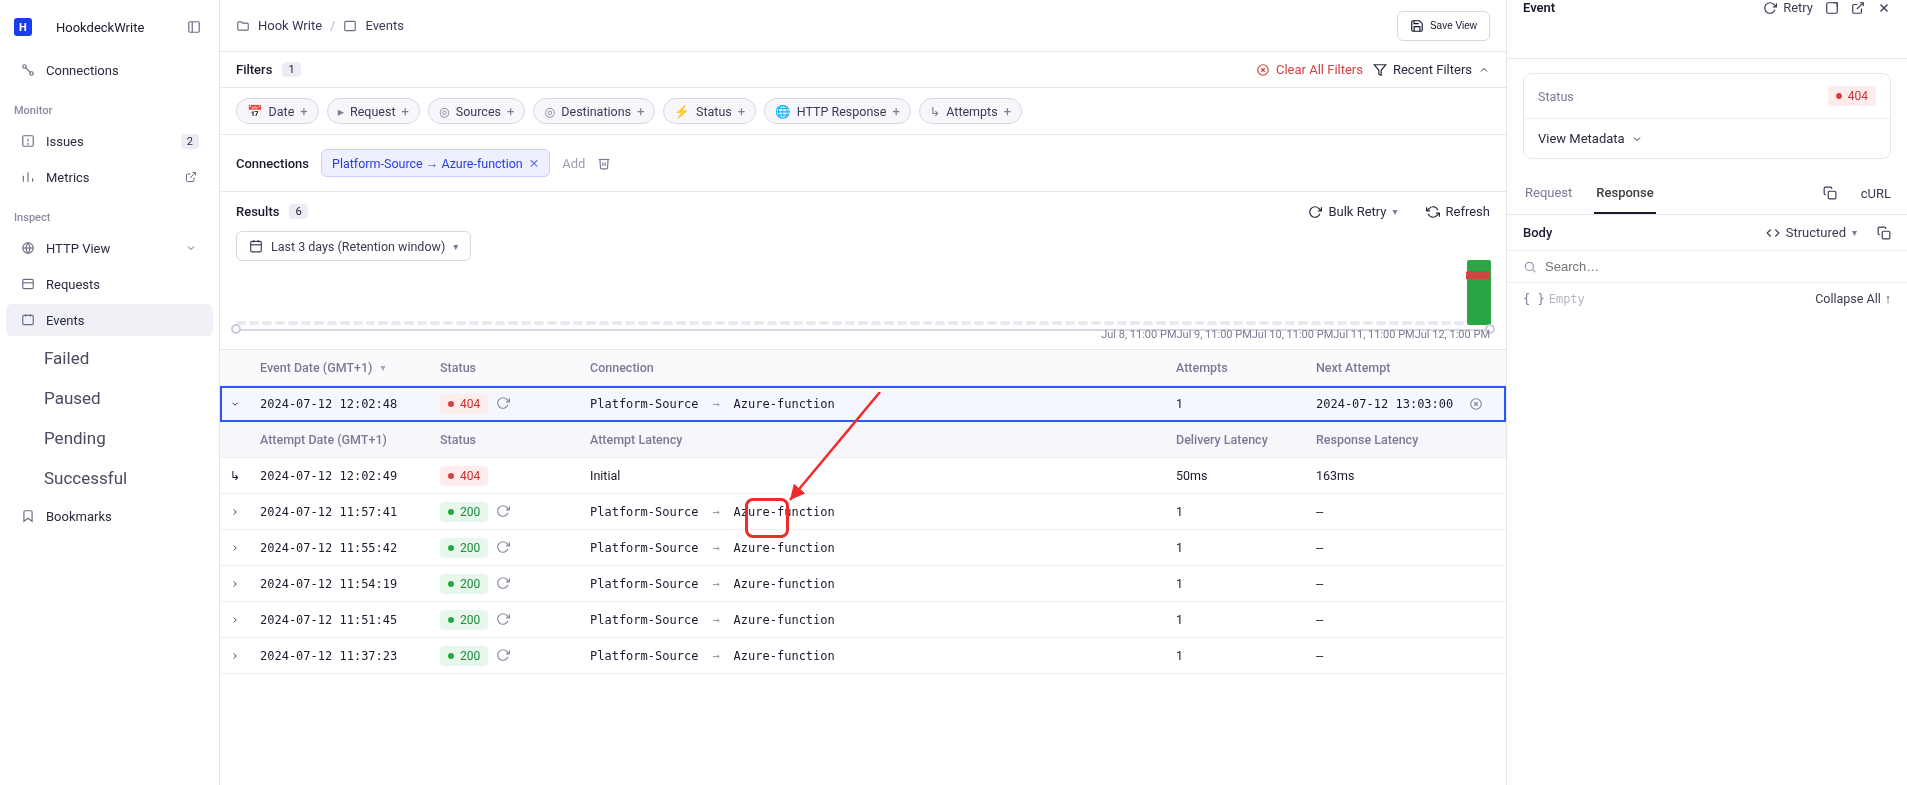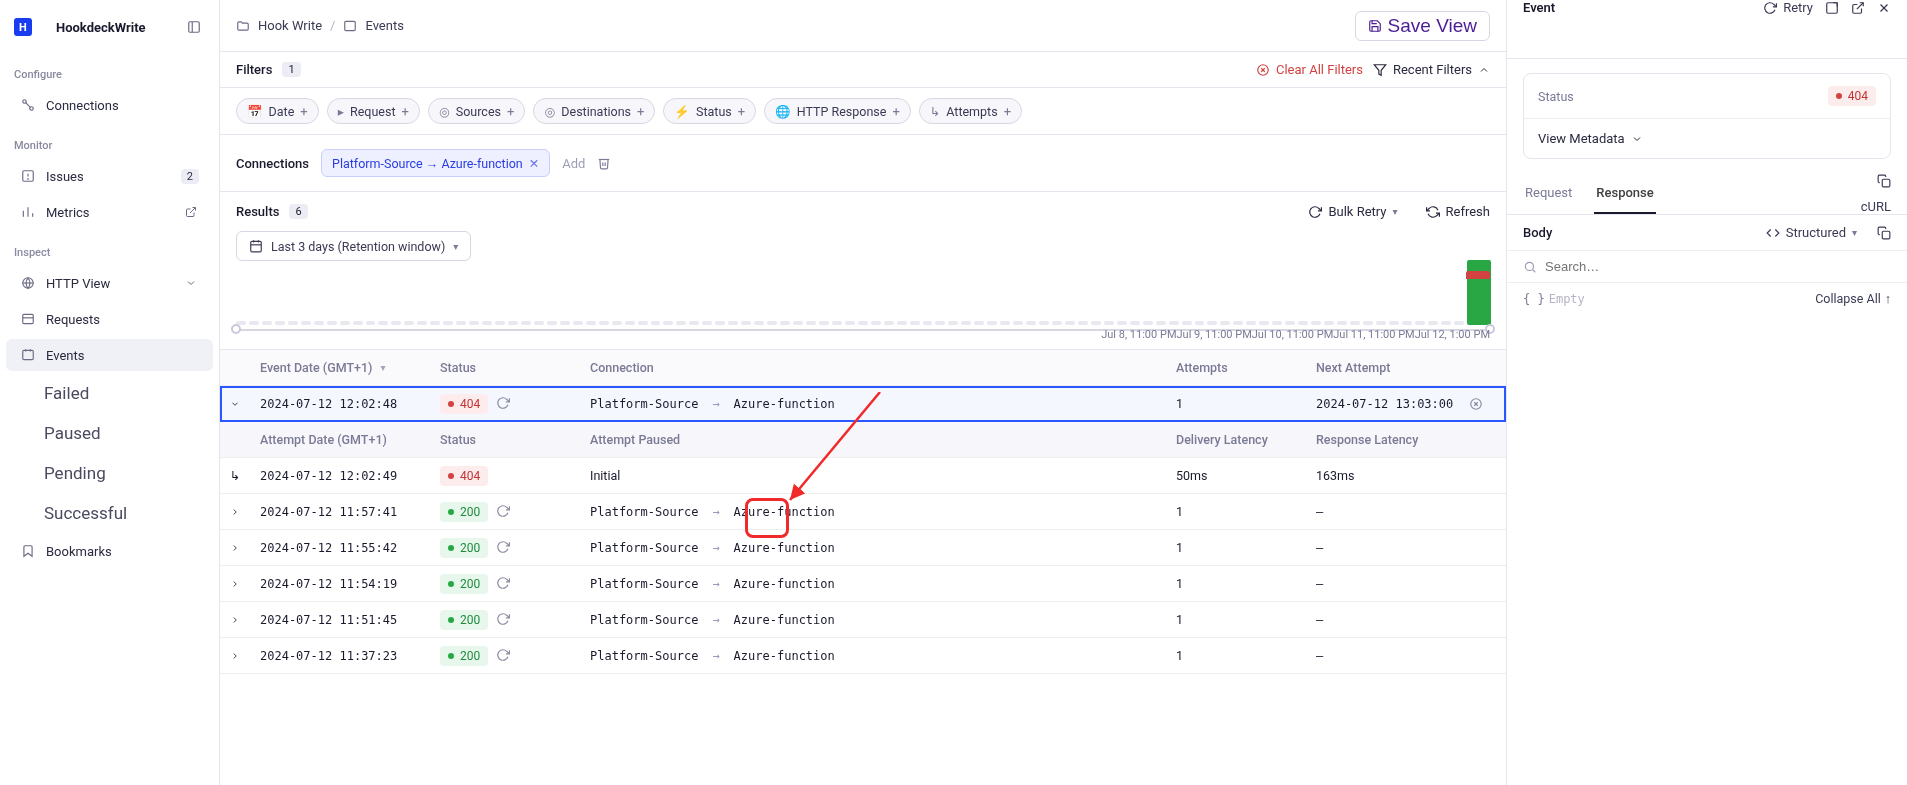--- a/index.html
+++ b/index.html
@@ -31,21 +31,21 @@
     }
     .logo {
       width: 18px; height: 18px;
       background: #1a3cf0;
       color: #fff;
       font-weight: 700;
       font-size: 11px;
       display: flex; align-items: center; justify-content: center;
       border-radius: 3px;
     }
-    .workspace-name { font-weight: 700; flex: 1; padding-left: 16px; }
+    .workspace-name { font-weight: 400; flex: 1; padding-left: 16px; }
     .sidebar-icon-btn { width: 22px; height: 22px; display:flex;align-items:center;justify-content:center;color:#6b6b85; }
     .section-label {
       font-size: 11px;
       color: #8a8aa0;
       padding: 16px 14px 6px;
       font-weight: 500;
     }
     .nav-item {
       display: flex;
       align-items: center;
@@ -79,21 +79,21 @@
       border-bottom:1px solid #e5e5ee;
       gap:8px;
     }
     .breadcrumb { display:flex;align-items:center;gap:8px;color:#3a3a55; }
     .breadcrumb .sep{color:#b5b5c8;}
     .bc-icon{color:#6b6b85;}
     .top-spacer{flex:1;}
     .btn {
       display:flex;align-items:center;gap:6px;
       height:30px;padding:0 12px;border:1px solid #d7d7e4;border-radius:6px;
-      background:#fff;color:#4c1d95;font-size:19px;cursor:pointer;
+      background:#fff;color:#0f172a;font-size:10px;cursor:pointer;
     }
 
     .filters-bar{
       display:flex;align-items:center;gap:10px;
       padding:10px 16px;border-bottom:1px solid #e5e5ee;
     }
     .filters-label{font-weight:500;}
     .filters-count{font-size:11px;background:#ececf4;padding:1px 6px;border-radius:4px;}
     .clear-filters{color:#d24242;font-size:13px;display:flex;align-items:center;gap:6px;}
     .recent-filters{display:flex;align-items:center;gap:6px;color:#2a2a40;}
@@ -197,21 +197,21 @@
     }
     .rp-card-row{display:flex;align-items:center;justify-content:space-between;padding:12px 14px;}
     .rp-card-sep{border-top:1px solid #eee;}
     .status-label{color:#7a7a96;font-size:12.5px;}
     .link-btn{display:flex;align-items:center;gap:6px;color:#2a2a40;font-size:13px;padding:12px 14px;}
 
     .rp-tabs{display:flex;gap:20px;padding:0 16px;border-bottom:1px solid #e5e5ee;align-items:center;}
     .rp-tab{padding:12px 2px;color:#7a7a96;border-bottom:2px solid transparent;}
     .rp-tab.active{color:#404040;border-bottom-color:#1a1a2e;font-weight:500;}
     .rp-tabs-spacer{flex:1;}
-    .rp-tabs-right{display:flex;align-items:flex-end;gap:11px;color:#3a3a55;flex-direction:column;}
+    .rp-tabs-right{display:flex;align-items:flex-start;gap:24px;color:#3a3a55;}
 
     .rp-body-bar{display:flex;align-items:center;gap:10px;padding:10px 16px;border-bottom:1px solid #eee;}
     .rp-body-label{font-weight:500;flex:1;}
     .struct{display:flex;align-items:center;gap:6px;color:#3a3a55;}
 
     .rp-search{padding:8px 16px;border-bottom:1px solid #eee;display:flex;align-items:center;gap:8px;color:#9a9ab4;}
     .rp-search input{border:none;outline:none;flex:1;font-size:13px;color:#3a3a55;background:transparent;}
 
     .rp-json{padding:8px 16px;display:flex;align-items:center;font-size:12px;}
     .brace{color:#7a7a96;font-family:Menlo,monospace;}
@@ -228,21 +228,20 @@
     <div class="logo">H</div>
     <div class="workspace-name">HookdeckWrite</div>
     <div class="sidebar-icon-btn">
       <svg width="14" height="14" viewBox="0 0 24 24" fill="none" stroke="currentColor" stroke-width="2">
           <rect x="3" y="3" width="18" height="18" rx="2"></rect>
           <line x1="9" y1="3" x2="9" y2="21"></line>
         </svg>
     </div>
   </div>
 
-  <div class="section-label">Configure</div>
   <div class="nav-item">
     <span class="nav-icon">
         <svg width="14" height="14" viewBox="0 0 24 24" fill="none" stroke="currentColor" stroke-width="2">
           <circle cx="6" cy="6" r="3"></circle>
           <circle cx="18" cy="18" r="3"></circle>
           <path d="M8 8l8 8"></path>
         </svg>
       </span>
     <span>Connections</span>
   </div>
@@ -643,21 +642,21 @@
                 <line x1="15" y1="9" x2="9" y2="15"></line>
                 <line x1="9" y1="9" x2="15" y2="15"></line>
               </svg>
             </span>
           </div>
     </div>
       <div class="tr th sub-head">
         <div class="td c-exp"></div>
         <div class="td c-date">Attempt Date (GMT+1)</div>
         <div class="td c-status">Status</div>
-        <div class="td c-conn">Attempt Paused</div>
+        <div class="td c-conn">Attempt Latency</div>
         <div class="td c-att">Delivery Latency</div>
         <div class="td c-next">Response Latency</div>
       </div>
       <div class="tr">
         <div class="td c-exp">↳</div>
         <div class="td c-date mono">2024-07-12 12:02:49</div>
         <div class="td c-status">
             <span class="status-pill err">
               <span>404</span>
             </span>

